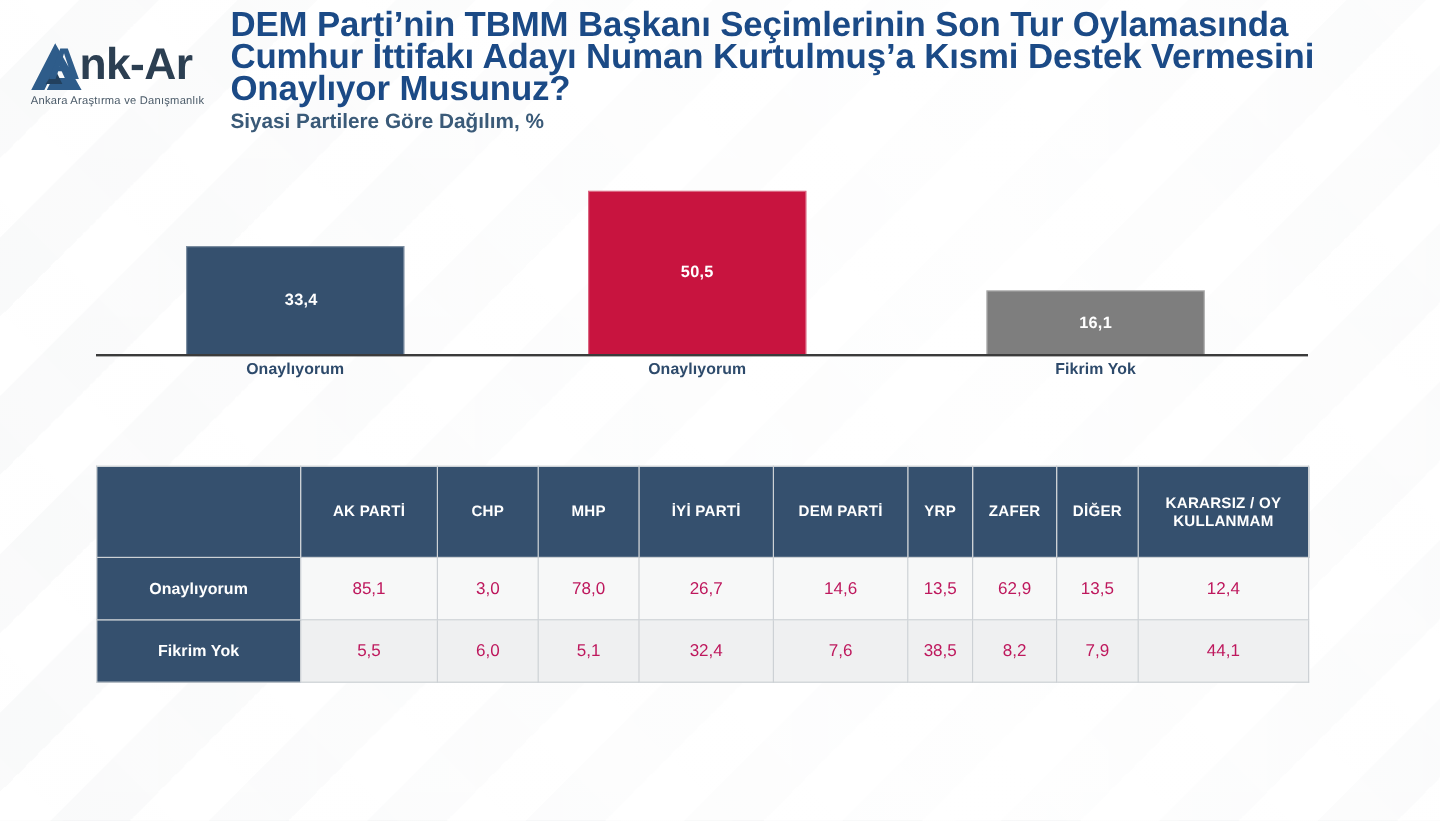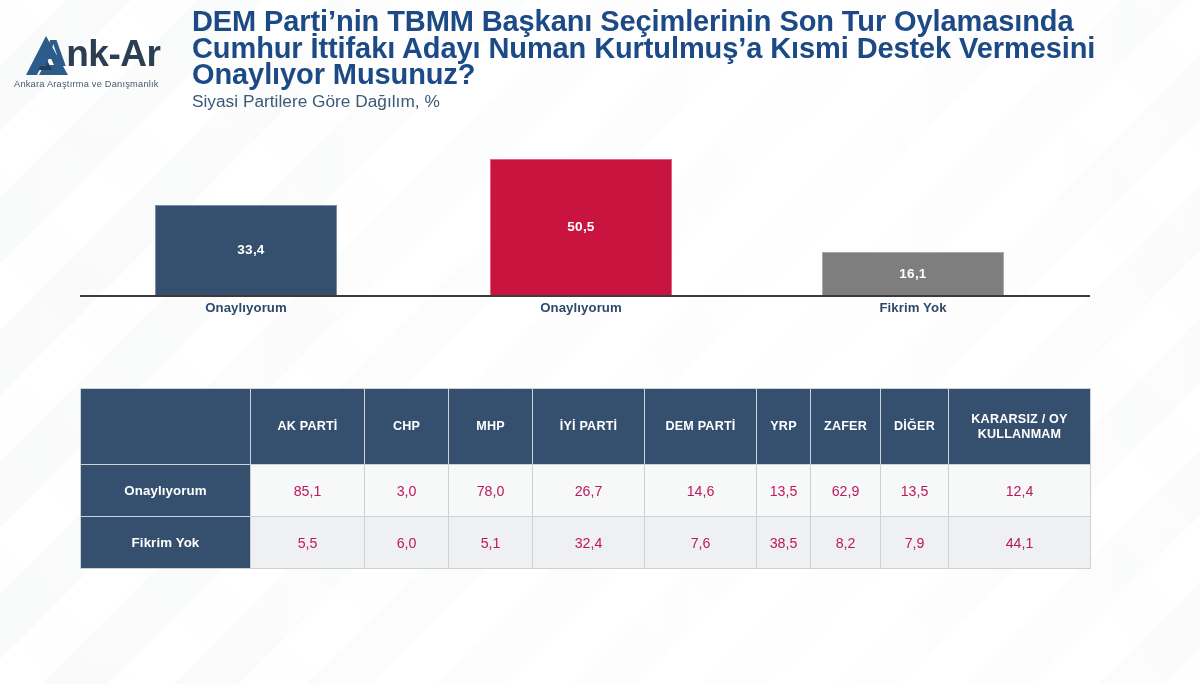--- a/index.html
+++ b/index.html
@@ -38,21 +38,21 @@
   #header {
     position: absolute;
     left: 0; top: 0;
     width: 1200px;
     height: 126px;
   }
   #logo-block {
     position: absolute;
     left: 14px; top: 33px;
     width: 168px;
-    text-align: left;
+    text-align: center;
   }
   #logo-wordmark {
     position: relative;
     height: 44px;
   }
   #logo-mark {
     position: absolute;
     left: 10px; top: 2px;
     width: 46px; height: 42px;
   }
@@ -84,21 +84,21 @@
     font-weight: bold;
     color: #1b4a86;
     line-height: 26.5px;
     letter-spacing: -0.1px;
     margin: 0;
     max-width: 935px;
   }
   #chart-subtitle {
     margin: 2px 0 2px 0;
     font-size: 17.3px;
-    font-weight: normal;
+    font-weight: bold;
     color: #3a5a78;
     line-height: 22px;
   }
 
   
   #bar-chart {
     position: absolute;
     left: 80px; top: 132px;
     width: 1010px;
     height: 180px;
@@ -245,21 +245,21 @@
       </div>
 
       <div class="bar-group" id="bar-group-1" style="left:410px; width:182px;">
         <div class="bar" id="bar-1" style="height:136px; background:#c8143f;">
           <span class="bar-value">50,5</span>
         </div>
         <div class="bar-label">Onaylıyorum</div>
       </div>
 
       <div class="bar-group" id="bar-group-2" style="left:742px; width:182px;">
-        <div class="bar" id="bar-2" style="height:43px; background:#7e7e7e;">
+        <div class="bar" id="bar-2" style="height:53px; background:#7e7e7e;">
           <span class="bar-value">16,1</span>
         </div>
         <div class="bar-label">Fikrim Yok</div>
       </div>
 
     </div>
     <div id="axis-line"></div>
   </div>
 
   <div id="data-table-wrap">

